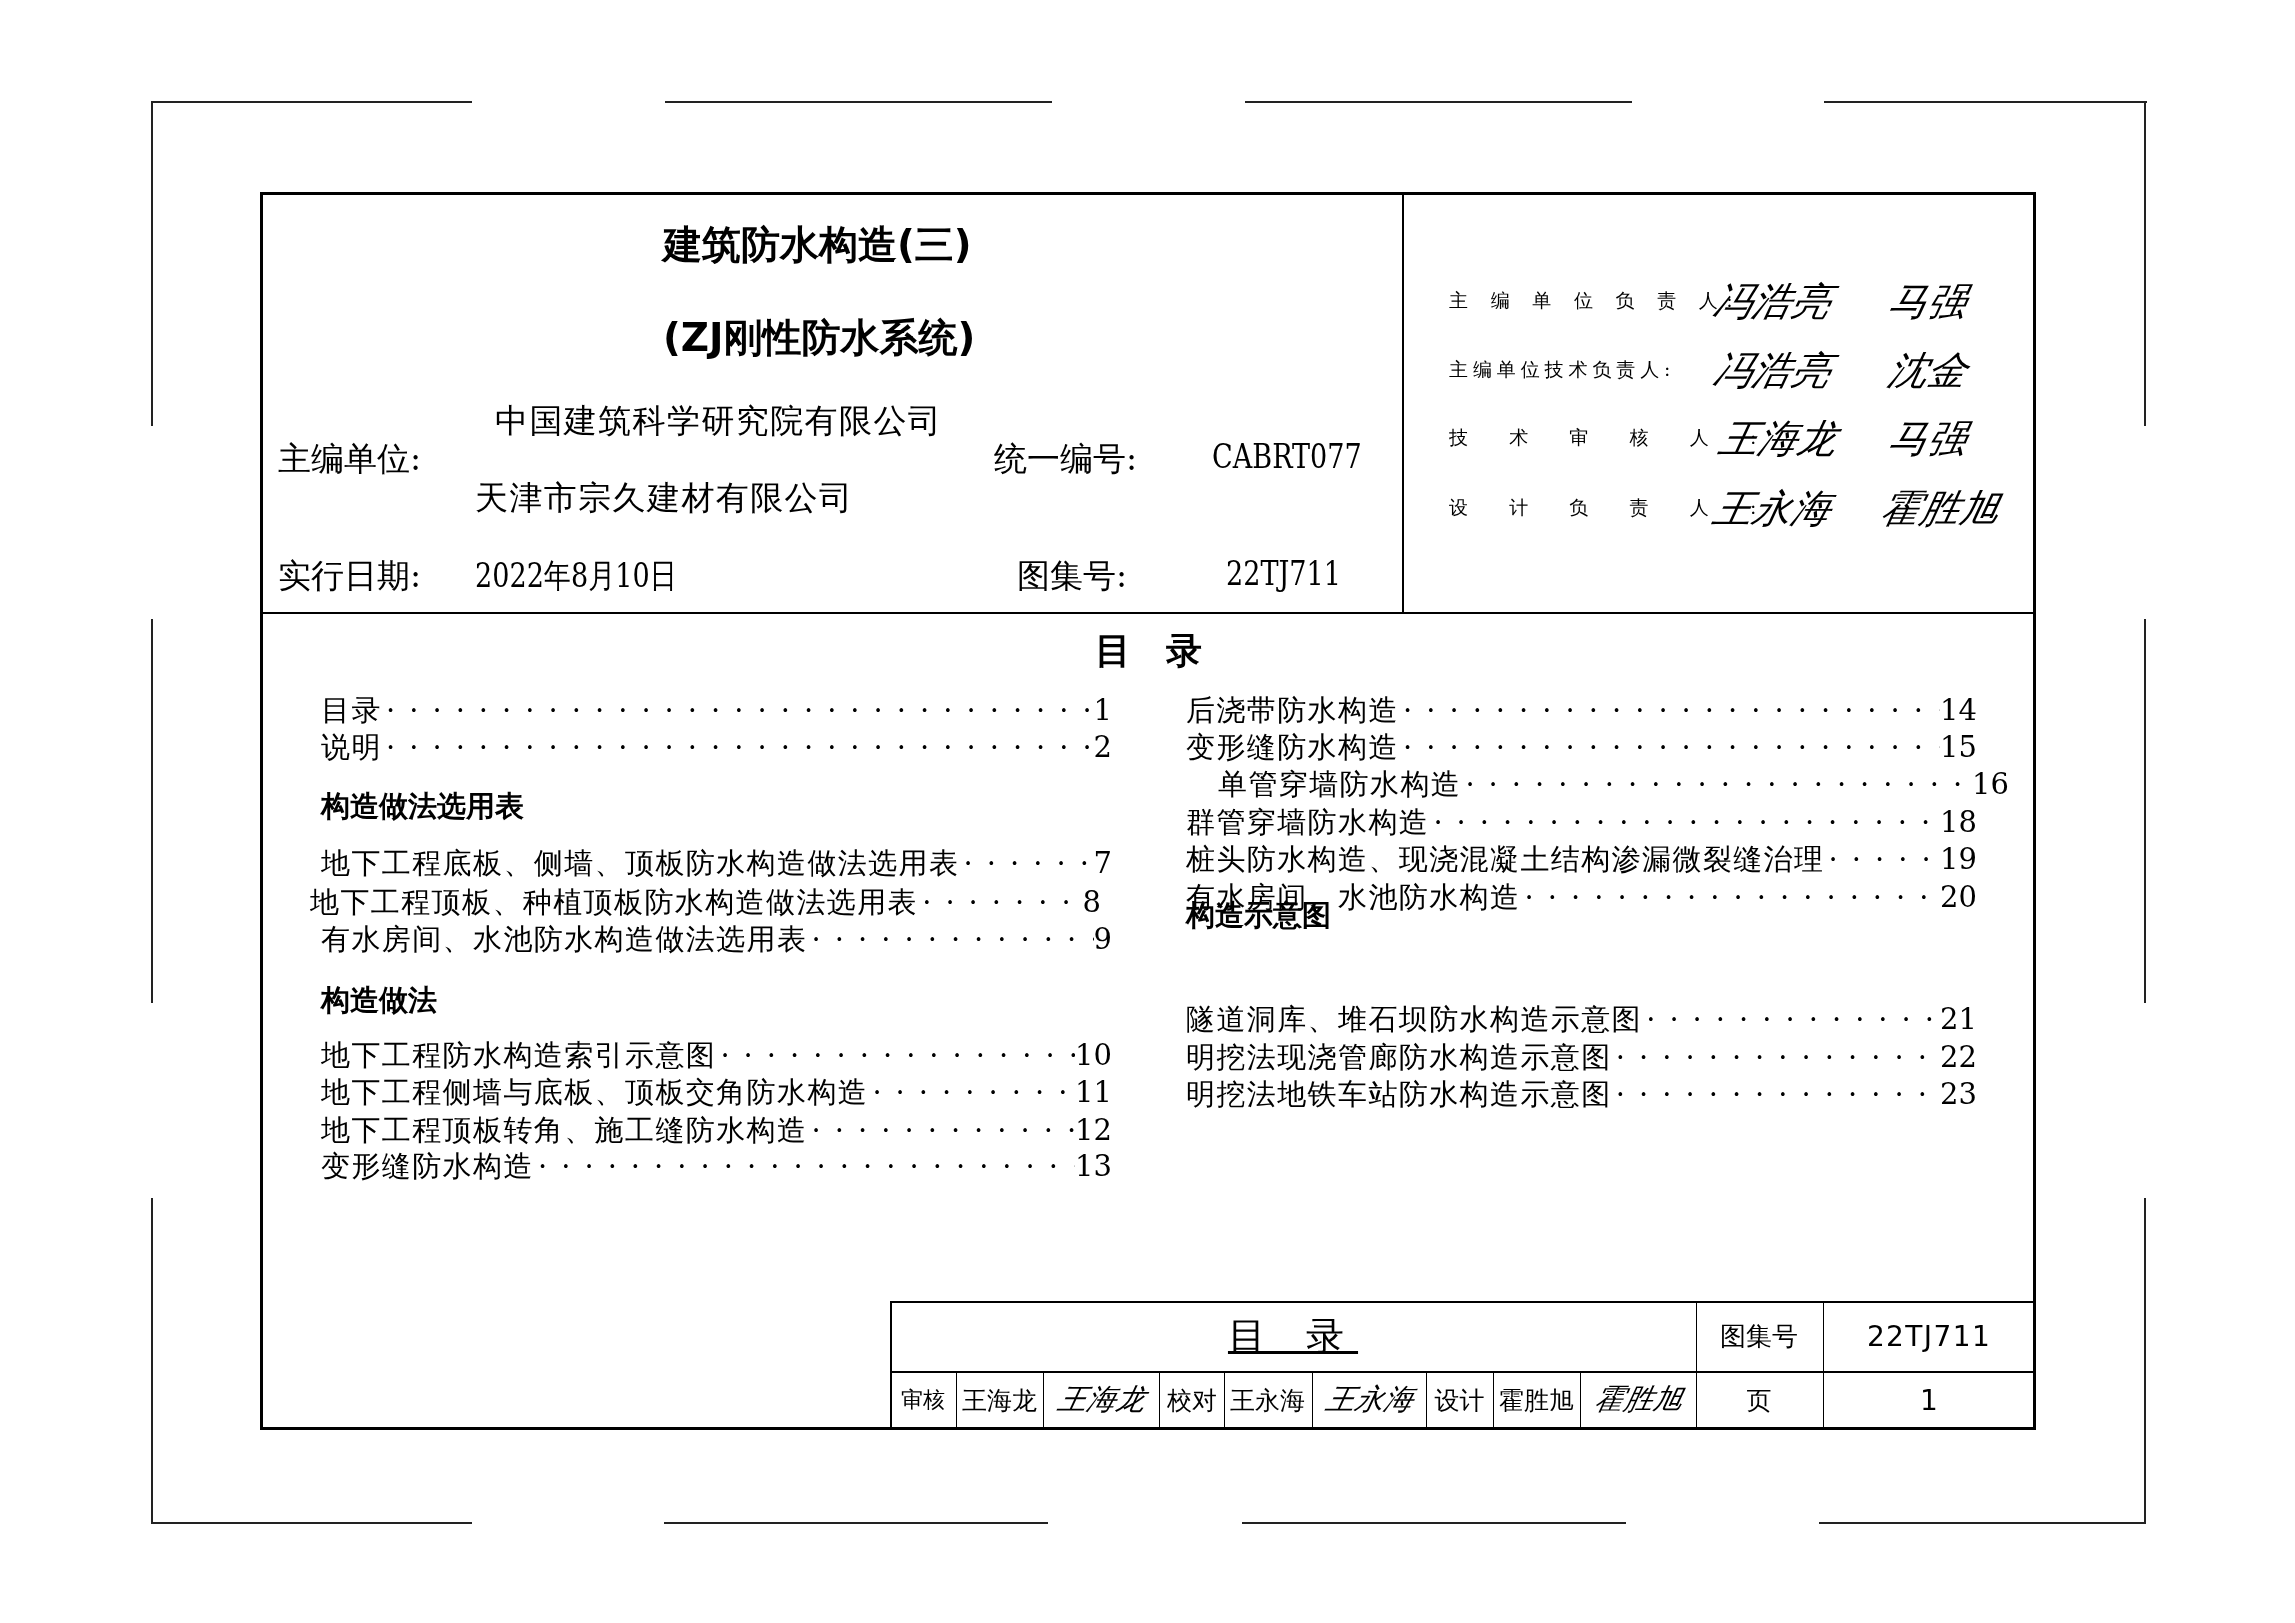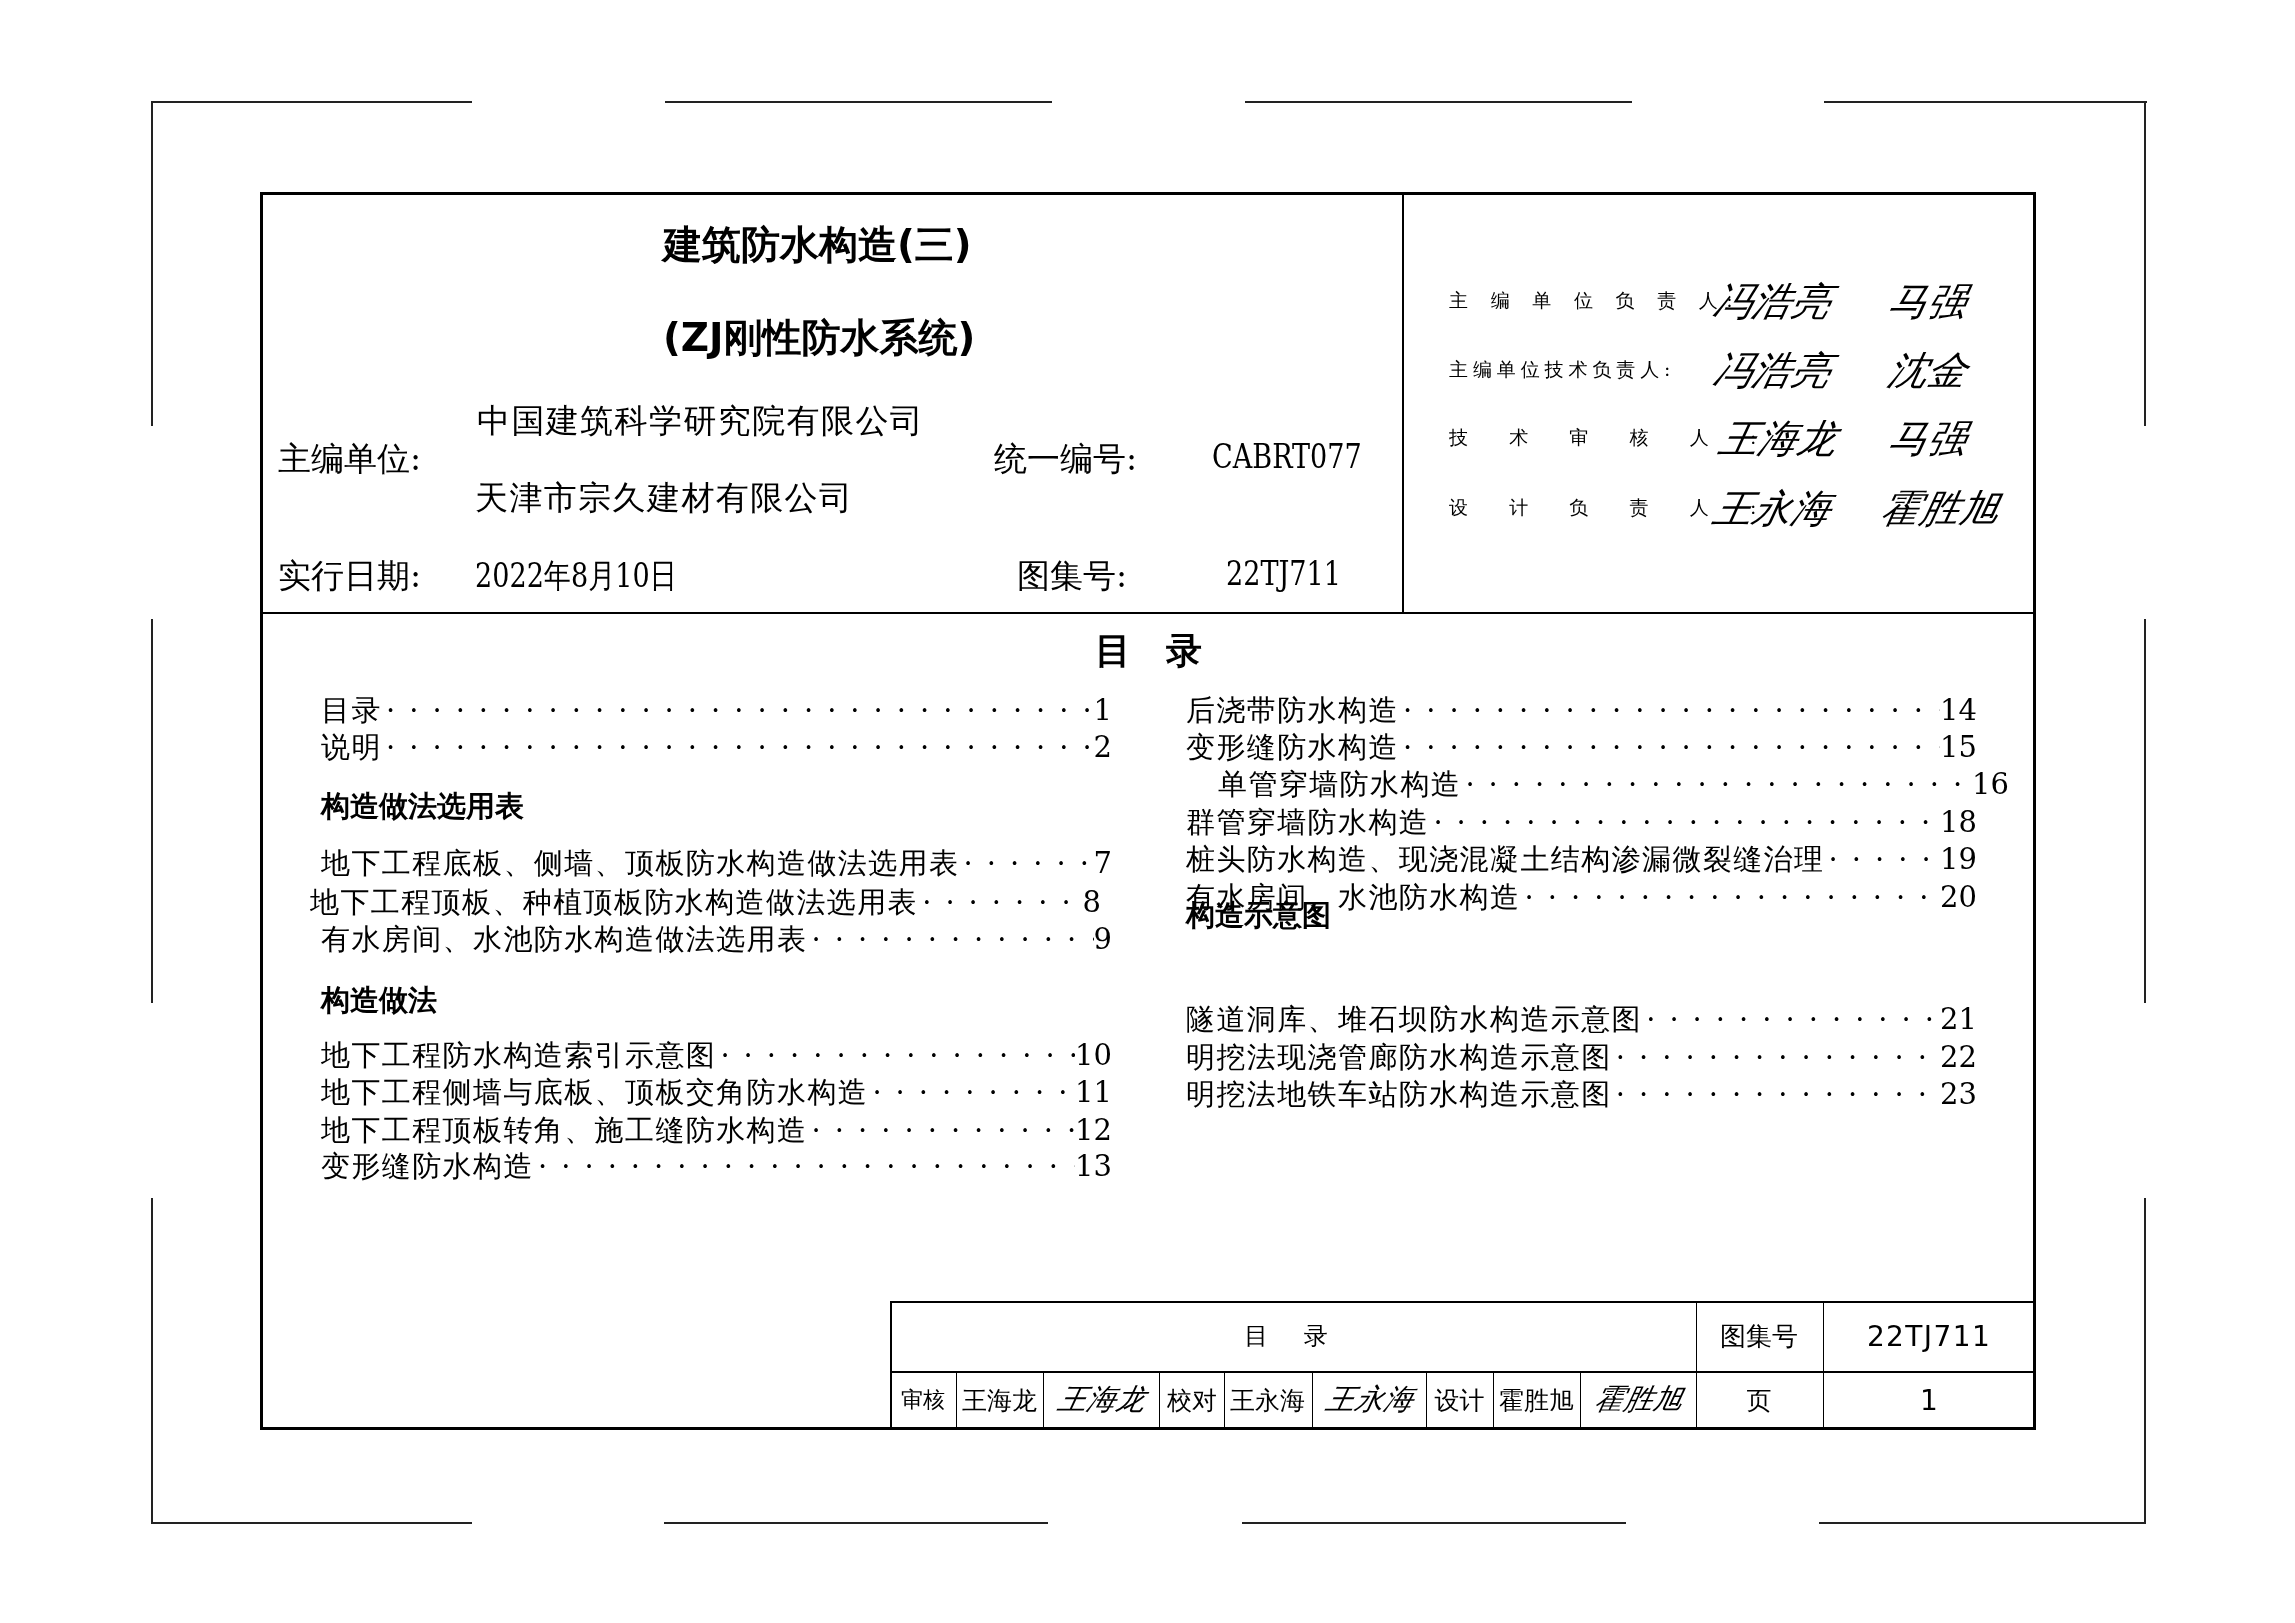--- a/index.html
+++ b/index.html
@@ -56,21 +56,21 @@
 
 <div class="border-inner"></div>
 <div class="hdr-divider-v"></div>
 <div class="hdr-divider-h"></div>
 
 <div>
   <div class="abs title sans" style="left:663px;top:218px;">建筑防水构造(三)</div>
   <div class="abs title sans" style="left:663px;top:311px;">(ZJ刚性防水系统)</div>
 
   <div class="abs hdr-text" style="left:278px;top:437px;">主编单位:</div>
-  <div class="abs hdr-text" style="left:477px;top:399px;letter-spacing:1.4px;text-align:center;">中国建筑科学研究院有限公司</div>
+  <div class="abs hdr-text" style="left:495px;top:399px;letter-spacing:1.4px;text-align:center;">中国建筑科学研究院有限公司</div>
   <div class="abs hdr-text" style="left:475px;top:476px;letter-spacing:1.4px;">天津市宗久建材有限公司</div>
 
   <div class="abs hdr-text" style="left:994px;top:437px;">统一编号:</div>
   <div class="abs hdr-text serif-cond" style="left:1212px;top:437px;">CABRT077</div>
 
   <div class="abs hdr-text" style="left:278px;top:554px;">实行日期:</div>
   <div class="abs hdr-text serif-cond" style="left:475px;top:554px;">2022年8月10日</div>
 
   <div class="abs hdr-text" style="left:1017px;top:554px;">图集号:</div>
   <div class="abs hdr-text serif-cond" style="left:1226px;top:554px;">22TJ711</div>
@@ -205,21 +205,21 @@
 
   <div class="tb-line-v" style="left:66px;top:70px;height:58px;"></div>
   <div class="tb-line-v" style="left:153px;top:70px;height:58px;"></div>
   <div class="tb-line-v" style="left:269px;top:70px;height:58px;"></div>
   <div class="tb-line-v" style="left:334px;top:70px;height:58px;"></div>
   <div class="tb-line-v" style="left:422px;top:70px;height:58px;"></div>
   <div class="tb-line-v" style="left:536px;top:70px;height:58px;"></div>
   <div class="tb-line-v" style="left:603px;top:70px;height:58px;"></div>
   <div class="tb-line-v" style="left:690px;top:70px;height:58px;"></div>
 
-  <div class="tb-cell sans" style="left:0;top:0;width:806px;height:70px;font-size:24px;">
+  <div class="tb-cell sans" style="left:0;top:0;width:806px;height:70px;font-size:38px;text-decoration:underline;">
     <span style="letter-spacing:14px;">目 录</span>
   </div>
   <div class="tb-cell sans" style="left:806px;top:0;width:126px;height:70px;font-size:26px;">图集号</div>
   <div class="tb-cell sans" style="left:933px;top:0;width:212px;height:70px;font-size:28px;letter-spacing:1.4px;">22TJ711</div>
 
   <div class="tb-cell" style="left:0;top:70px;width:66px;height:58px;font-size:22px;">审核</div>
   <div class="tb-cell" style="left:66px;top:70px;width:87px;height:58px;font-size:25px;">王海龙</div>
   <div class="tb-cell sig" style="left:157px;top:70px;width:110px;height:58px;font-size:29px;">王海龙</div>
   <div class="tb-cell" style="left:269px;top:70px;width:66px;height:58px;font-size:25px;">校对</div>
   <div class="tb-cell" style="left:334px;top:70px;width:87px;height:58px;font-size:25px;">王永海</div>

